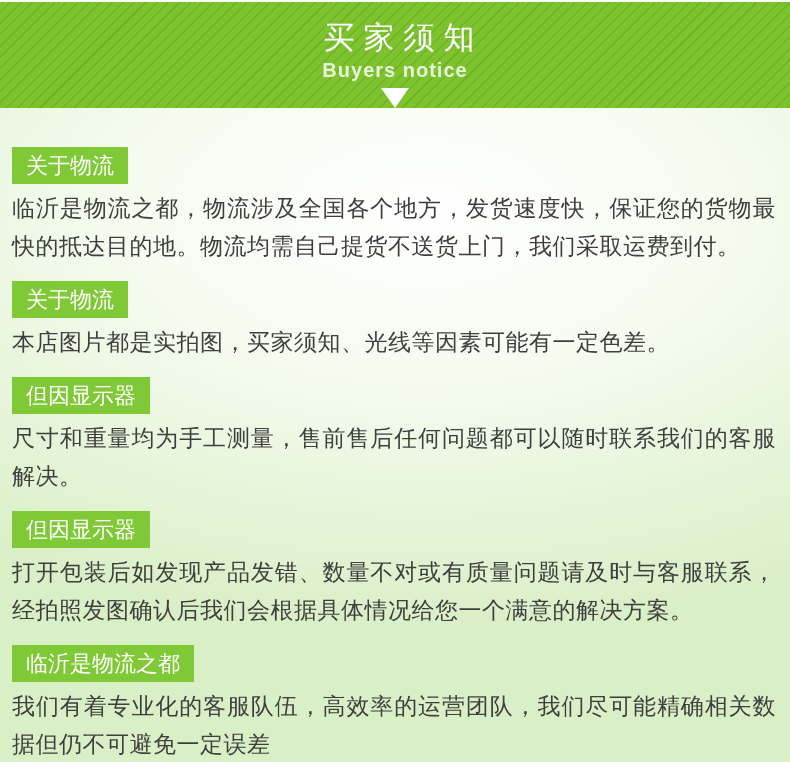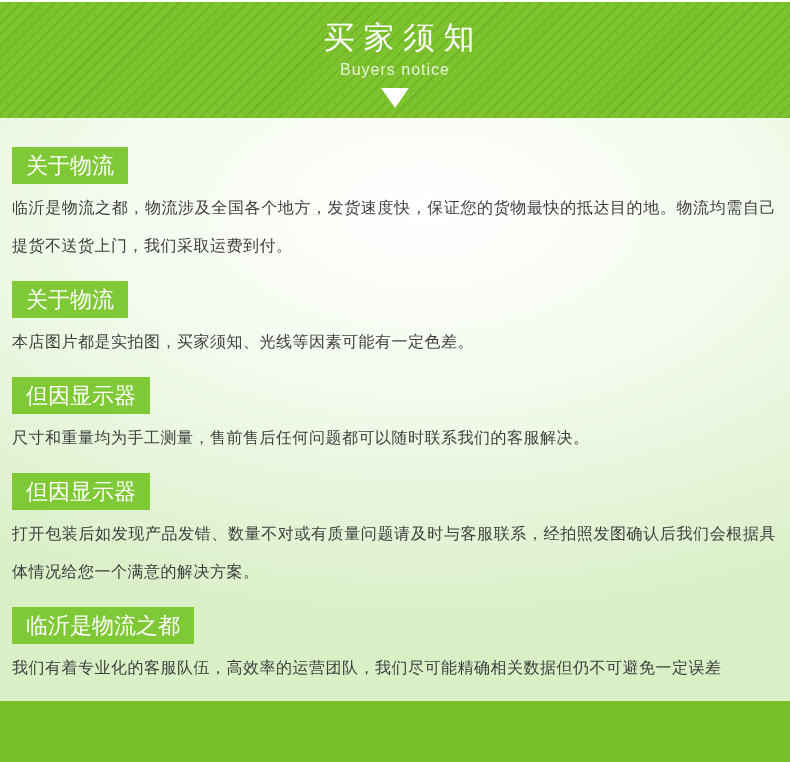--- a/index.html
+++ b/index.html
@@ -37,22 +37,22 @@
     color: #ffffff;
     font-size: 31px;
     font-weight: 300;
     letter-spacing: 9px;
     text-indent: 9px;
     line-height: 36px;
     padding-left: 8px;
   }
   .header-subtitle {
     color: #e9f5d8;
-    font-size: 16px;
-    font-weight: 400;
+    font-size: 20px;
+    font-weight: 700;
     letter-spacing: 1px;
     line-height: 24px;
     margin-top: 2px;
   }
   .down-triangle {
     width: 0;
     height: 0;
     margin: 6px auto 0 auto;
     border-left: 14px solid transparent;
     border-right: 14px solid transparent;
@@ -63,37 +63,37 @@
   .content {
     flex: 1;
     background-color: #d9efc6;
     background-image: radial-gradient(
       ellipse 760px 420px at 54% 16%,
       #ffffff 0%,
       #f4fbee 42%,
       #d9efc6 100%
     );
     box-sizing: border-box;
-    padding: 14px 12px 0 12px;
+    padding: 24px 12px 0 12px;
   }
   .section { margin-top: 16px; }
   .section:first-child { margin-top: 15px; }
   .section-label {
     display: inline-block;
     background: #80c936;
     color: #ffffff;
     font-size: 22px;
     line-height: 37px;
     padding: 0 14px;
     white-space: nowrap;
   }
   .section-text {
     margin: 5px 2px 0 0;
     color: #3e3e3e;
-    font-size: 16px;
+    font-size: 23px;
     line-height: 38px;
     letter-spacing: 0.5px;
     text-align: justify;
   }
 
   
   .footer {
     height: 61px;
     background: #79bf27;
   }

